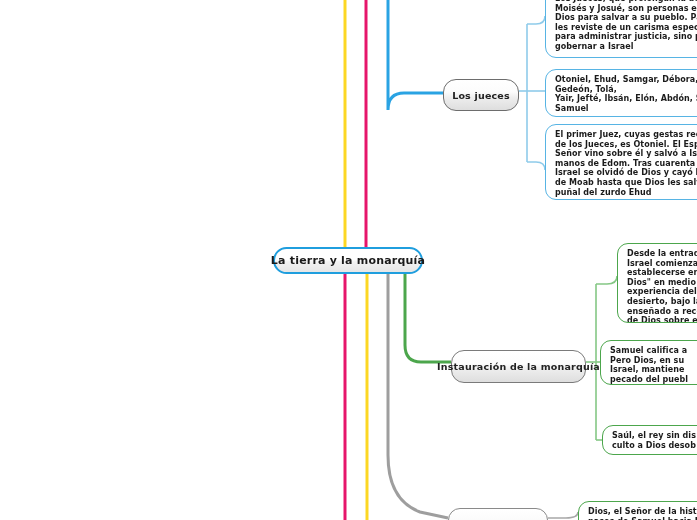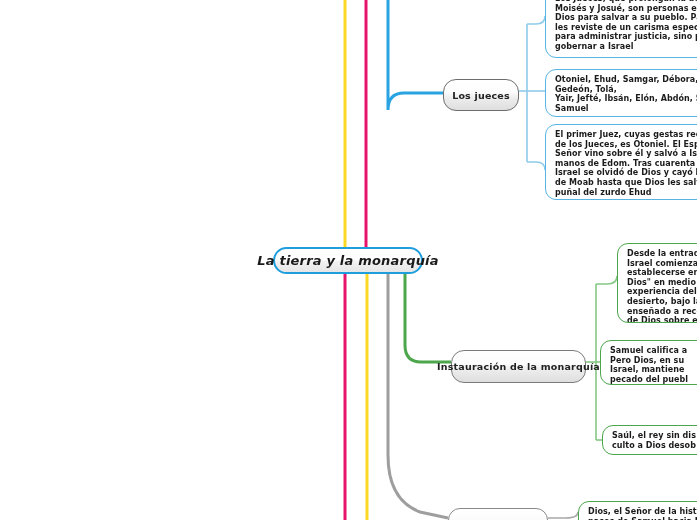--- a/index.html
+++ b/index.html
@@ -38,26 +38,25 @@
     box-sizing: border-box;
     border: 2px solid #1f9ede;
     border-radius: 14px;
     background: linear-gradient(to bottom, #ffffff 0%, #ffffff 45%, #f2f2f2 55%, #e6e6e6 100%);
     display: flex;
     align-items: center;
     justify-content: center;
     z-index: 6;
   }
   .root-node .label {
-    font-size: 13px;
+    font-size: 11px;
     font-weight: bold;
     color: #1a1a1a;
     letter-spacing: .2px;
     white-space: nowrap;
-    font-style: italic;
   }
 
   
   .branch-node {
     position: absolute;
     box-sizing: border-box;
     border-radius: 13px;
     display: flex;
     align-items: center;
     justify-content: center;

